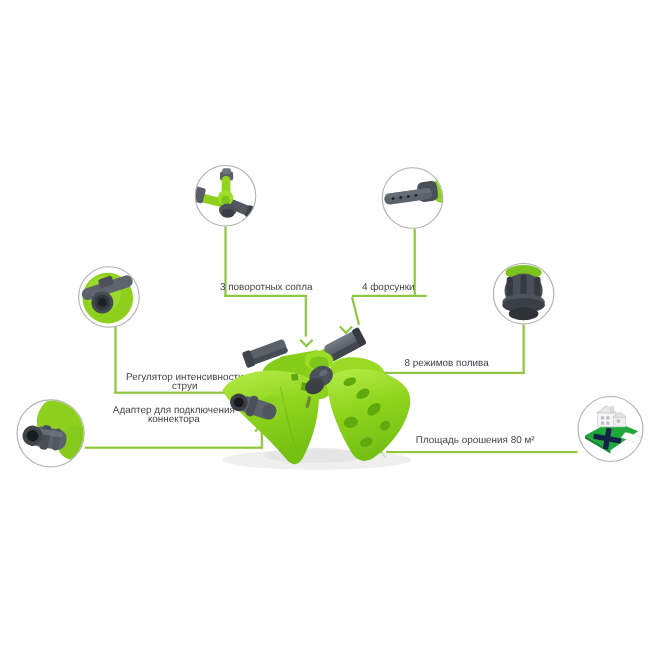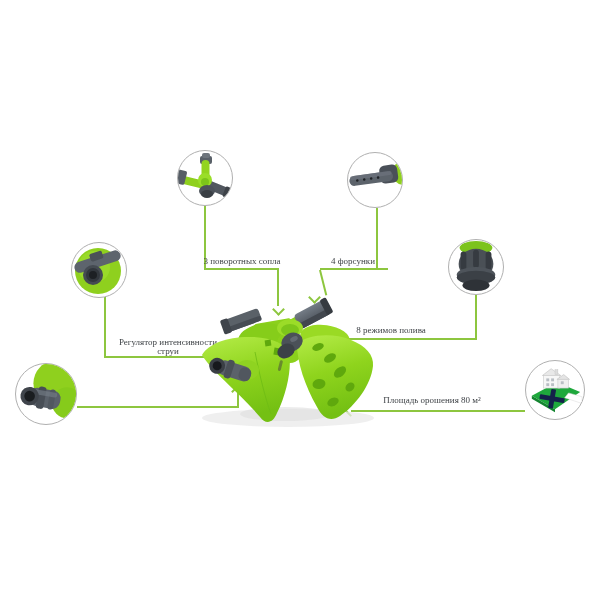--- a/index.html
+++ b/index.html
@@ -1,18 +1,18 @@
 <!DOCTYPE html>
 <html style="--background: #ffffff; --callout-line: #8dc63f; --label-text: #3f4347; --circle-border: #b0b0b0; --product-green: #93d422; --product-green-dark: #6db814; --part-gray: #5a6168; --part-gray-dark: #3c4147; --lawn-green: #1ea83c;"><head>
 <meta charset="utf-8">
 <style>
   html,body{margin:0;padding:0;background:#fff;}
   #stage{
     position:relative;width:600px;height:600px;background:var(--background,#fff);
-    font-family:Liberation Serif, serif;overflow:hidden;
+    font-family:Liberation Sans, sans-serif;overflow:hidden;
   }
   .circle{
     position:absolute;border-radius:50%;background:#fff;
     border:1px solid var(--circle-border,#b0b0b0);overflow:hidden;box-sizing:border-box;
   }
   .circle svg{display:block;width:100%;height:100%;}
   .line{position:absolute;background:var(--callout-line,#8dc63f);}
   .line.h{height:2px;}
   .line.v{width:2px;}
   .chev{
@@ -53,22 +53,23 @@
 
   <div class="line h" style="left:77px;top:406px;width:162px;"></div>
   <div class="line v" style="left:237px;top:391px;height:16px;"></div>
   <div class="chev up" style="left:233px;top:387px;"></div>
 
   <div class="line h" style="left:351px;top:410px;width:174px;"></div>
   <div class="chev left" style="left:346px;top:406px;"></div>
 
   <div class="lbl" style="left:183px;top:257px;width:118px;">3 поворотных сопла</div>
   <div class="lbl" style="left:294px;top:257px;width:118px;text-align:center;">4 форсунки</div>
-  <div class="lbl" style="left:331px;top:326px;width:120px;">8 режимов полива</div>
+  <div class="lbl" style="left:346px;top:326px;width:120px;">8 режимов полива</div>
   <div class="lbl" style="left:109px;top:338px;width:118px;">Регулятор интенсивности струи</div>
+  <div class="lbl" style="left:99px;top:368px;width:118px;">Адаптер для подключения коннектора</div>
   <div class="lbl" style="left:373px;top:396px;width:118px;">Площадь орошения 80 м²</div>
 
   <div class="circle" style="left:177px;top:150px;width:56px;height:56px;">
     <svg viewBox="0 0 54 54">
       <g>
         <rect x="22" y="5" width="12" height="8" rx="2" fill="#596068"></rect>
         <rect x="24" y="2" width="8" height="5" rx="2" fill="#6d747c"></rect>
         <rect x="23.5" y="9" width="8" height="22" rx="4" fill="#93d41f"></rect>
         <g transform="rotate(14 14 31)">
           <rect x="1" y="27" width="26" height="8" rx="4" fill="#8fd01e"></rect>

